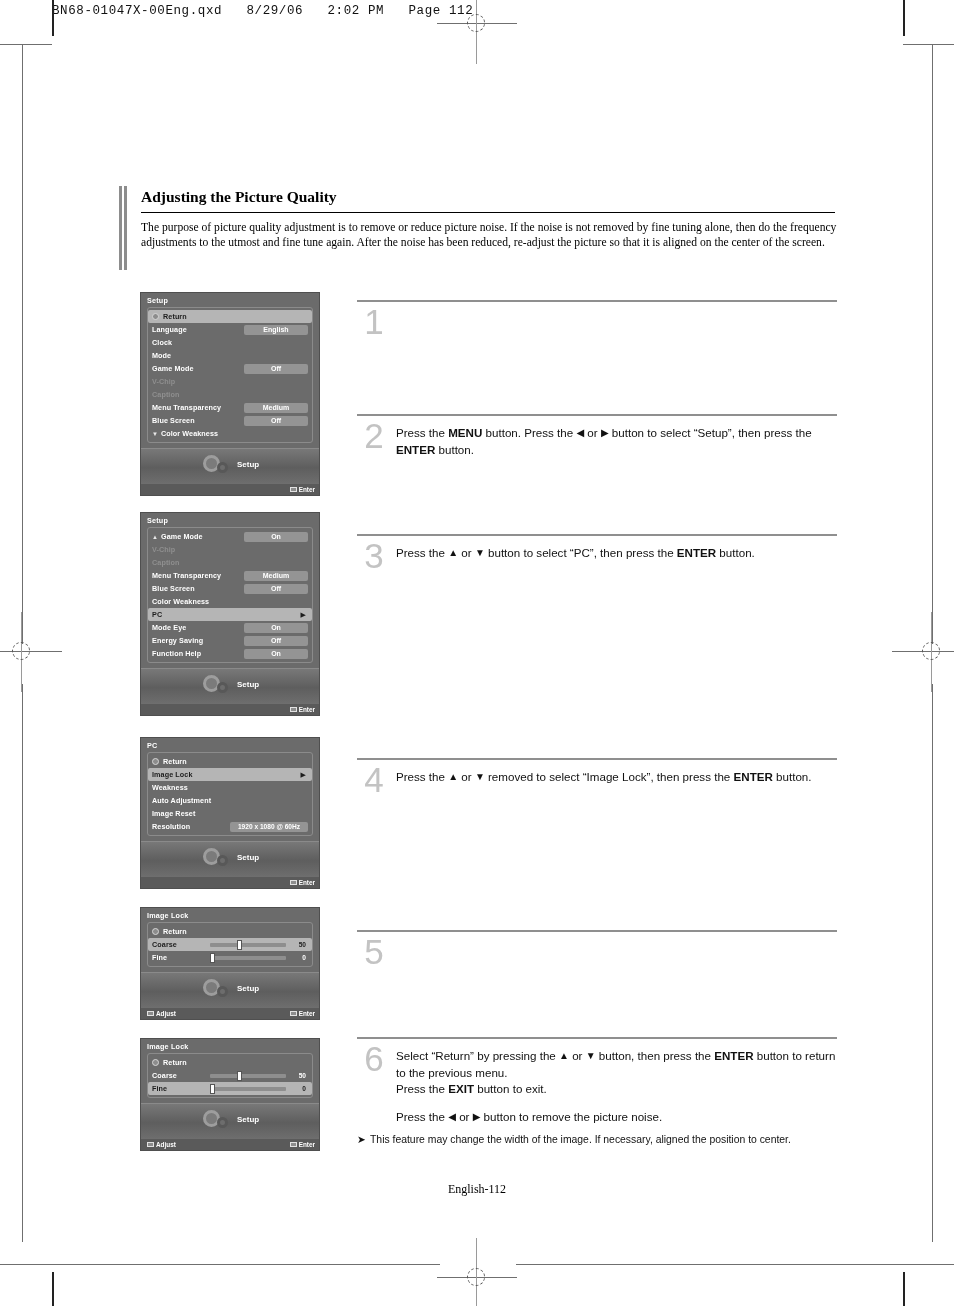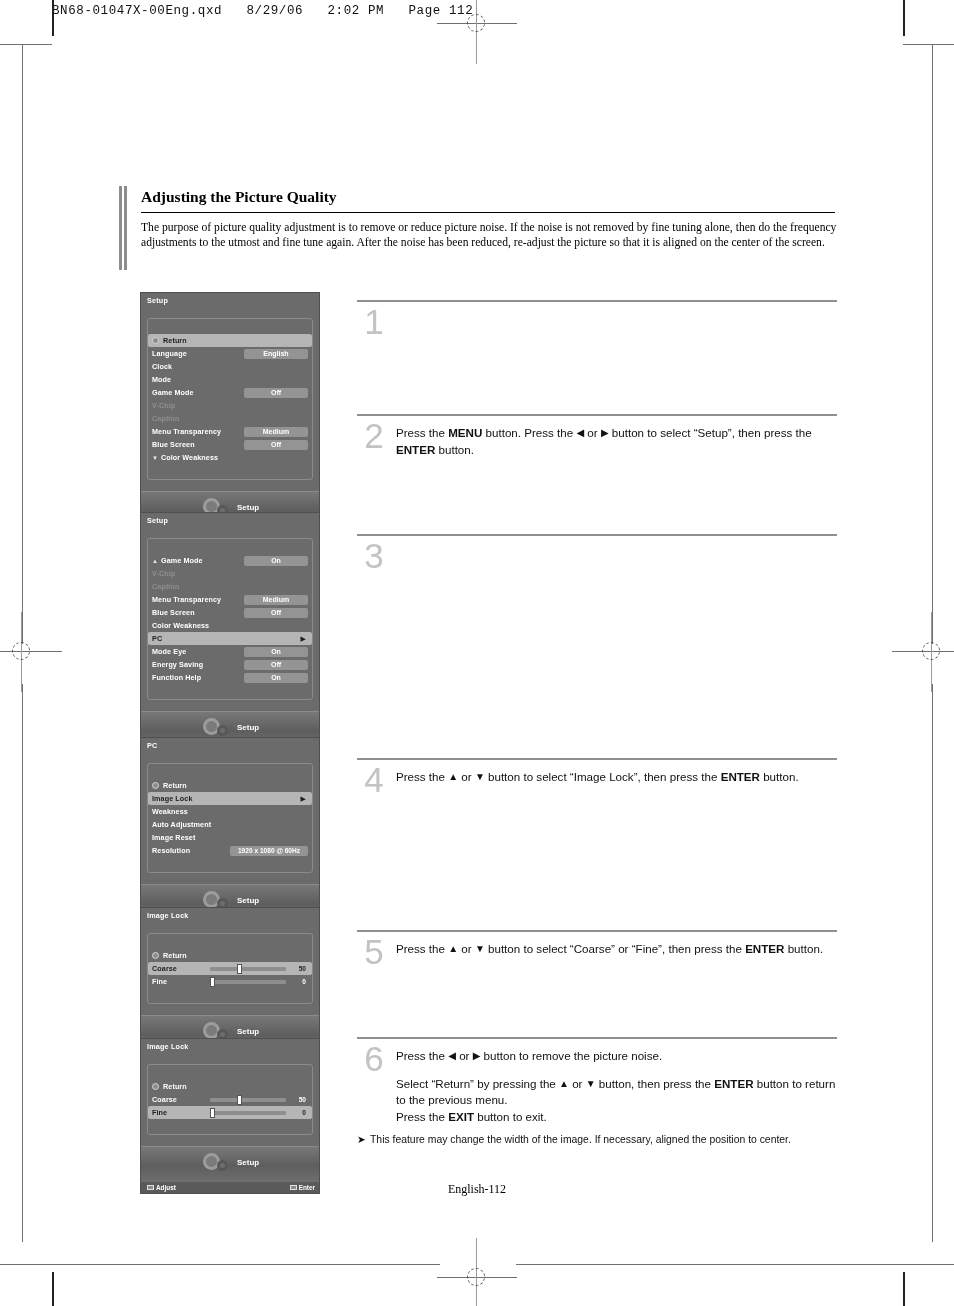--- a/index.html
+++ b/index.html
@@ -75,22 +75,22 @@
     position:absolute;width:180px;box-sizing:border-box;
     background:#6b6b6b;border:1px solid #4f4f4f;
     font-size:7.2px;color:#ffffff;
     font-family:"Liberation Sans",sans-serif;
   }
   .osd-title{
     padding:3px 0 2px 6px;font-weight:bold;font-size:7.2px;color:#ffffff;
     letter-spacing:.2px;
   }
   .osd-list{
-    margin:11px 6px;border:1px solid #8b8b8b;border-radius:3px;
-    background:#6b6b6b;padding:15px 0;
+    margin:0 6px;border:1px solid #8b8b8b;border-radius:3px;
+    background:#6b6b6b;padding:2px 0;
   }
   .row{
     position:relative;height:13px;display:flex;align-items:center;
     padding:0 4px;box-sizing:border-box;
   }
   .row .lbl{font-weight:bold;font-size:7.2px;white-space:nowrap;letter-spacing:.1px;}
   .row.dim .lbl{color:#8f8f8f;}
   .row.sel{background:#b5b5b5;border-radius:2px;}
   .row.sel .lbl{color:#1d1d1d;}
   .row .caret{margin-right:3px;font-size:6px;color:#e8e8e8;}
@@ -400,38 +400,38 @@
       <div class="step-num">1</div>
     </div>
     <div class="step" style="min-height: 120px;">
       <div class="step-num">2</div>
       <div class="step-body">
         <p><span>Press the </span><span class="b">MENU</span><span> button. Press the </span><span class="arw">◀</span><span> or </span><span class="arw">▶</span><span> button to select “Setup”, then press  the </span><span class="b">ENTER</span><span> button.</span></p>
       </div>
     </div>
     <div class="step" style="min-height: 224px;">
       <div class="step-num">3</div>
+      <div class="step-body">
+        <p><span>Press the </span><span class="arw">▲</span><span> or </span><span class="arw">▼</span><span> button to select “PC”, then press the </span><span class="b">ENTER</span><span> button.</span></p>
+      </div>
     </div>
     <div class="step" style="min-height: 172px;">
       <div class="step-num">4</div>
       <div class="step-body">
-        <p><span>Press the </span><span class="arw">▲</span><span> or </span><span class="arw">▼</span><span> button to select “Image Lock”, then press the </span><span class="b">ENTER</span><span> button.</span></p>
+        <p><span>Press the </span><span class="arw">▲</span><span> or </span><span class="arw">▼</span><span> removed to select “Image Lock”, then press the </span><span class="b">ENTER</span><span> button.</span></p>
       </div>
     </div>
     <div class="step" style="min-height: 107px;">
       <div class="step-num">5</div>
-      <div class="step-body">
-        <p><span>Press the </span><span class="arw">▲</span><span> or </span><span class="arw">▼</span><span> button to select “Coarse” or “Fine”, then press the </span><span class="b">ENTER</span><span> button.</span></p>
-      </div>
     </div>
     <div class="step">
       <div class="step-num">6</div>
       <div class="step-body">
+        <p><span>Select “Return” by pressing the </span><span class="arw">▲</span><span> or </span><span class="arw">▼</span><span> button, then press the </span><span class="b">ENTER</span><span> button to return to the previous menu.</span><br><span>Press the </span><span class="b">EXIT</span><span> button to exit.</span></p>
         <p><span>Press the </span><span class="arw">◀</span><span> or </span><span class="arw">▶</span><span> button to remove the picture noise.</span></p>
-        <p><span>Select “Return” by pressing the </span><span class="arw">▲</span><span> or </span><span class="arw">▼</span><span> button, then press the </span><span class="b">ENTER</span><span> button to return to the previous menu.</span><br><span>Press the </span><span class="b">EXIT</span><span> button to exit.</span></p>
       </div>
     </div>
   </div>
 
 <div class="note">
   <span class="marker">➤</span><span>This feature may change the width of the image. If necessary, aligned the position to center.</span>
 </div>
 
 <div class="footer">English-112</div>
 

